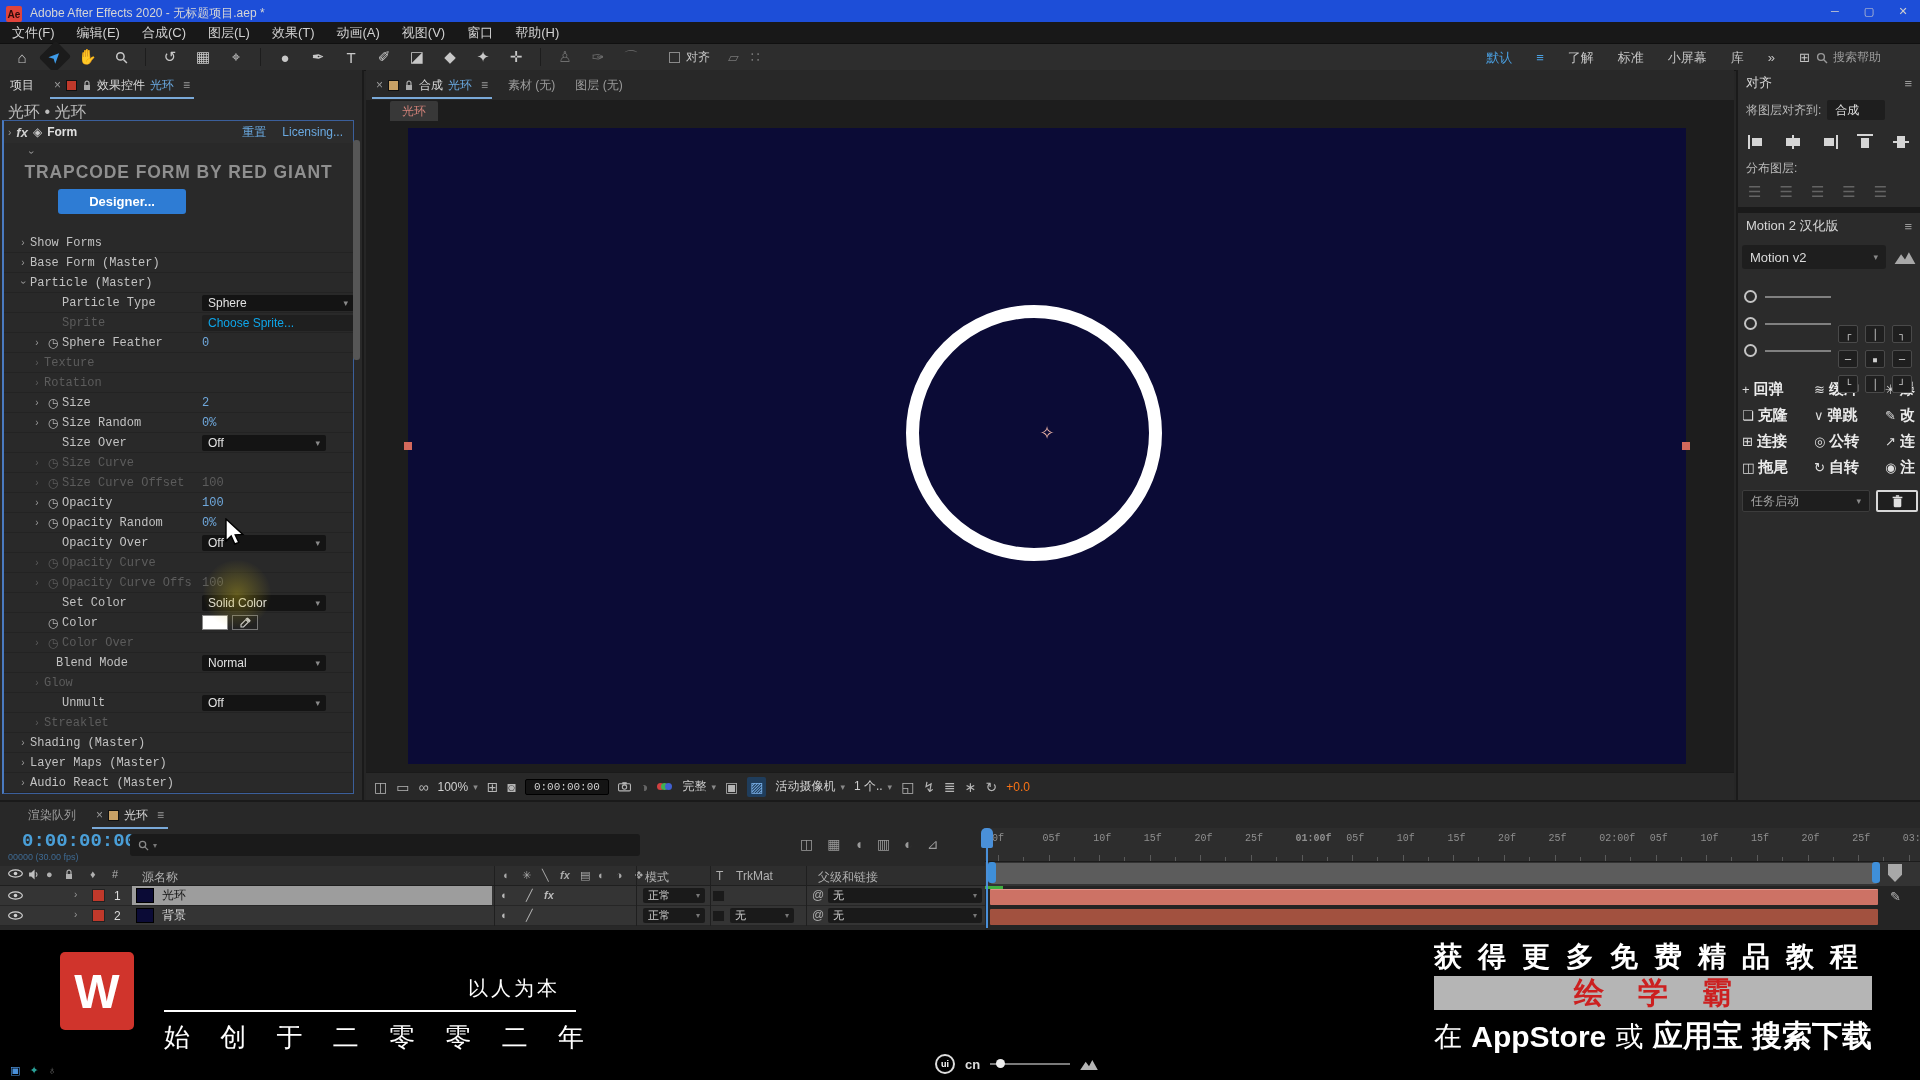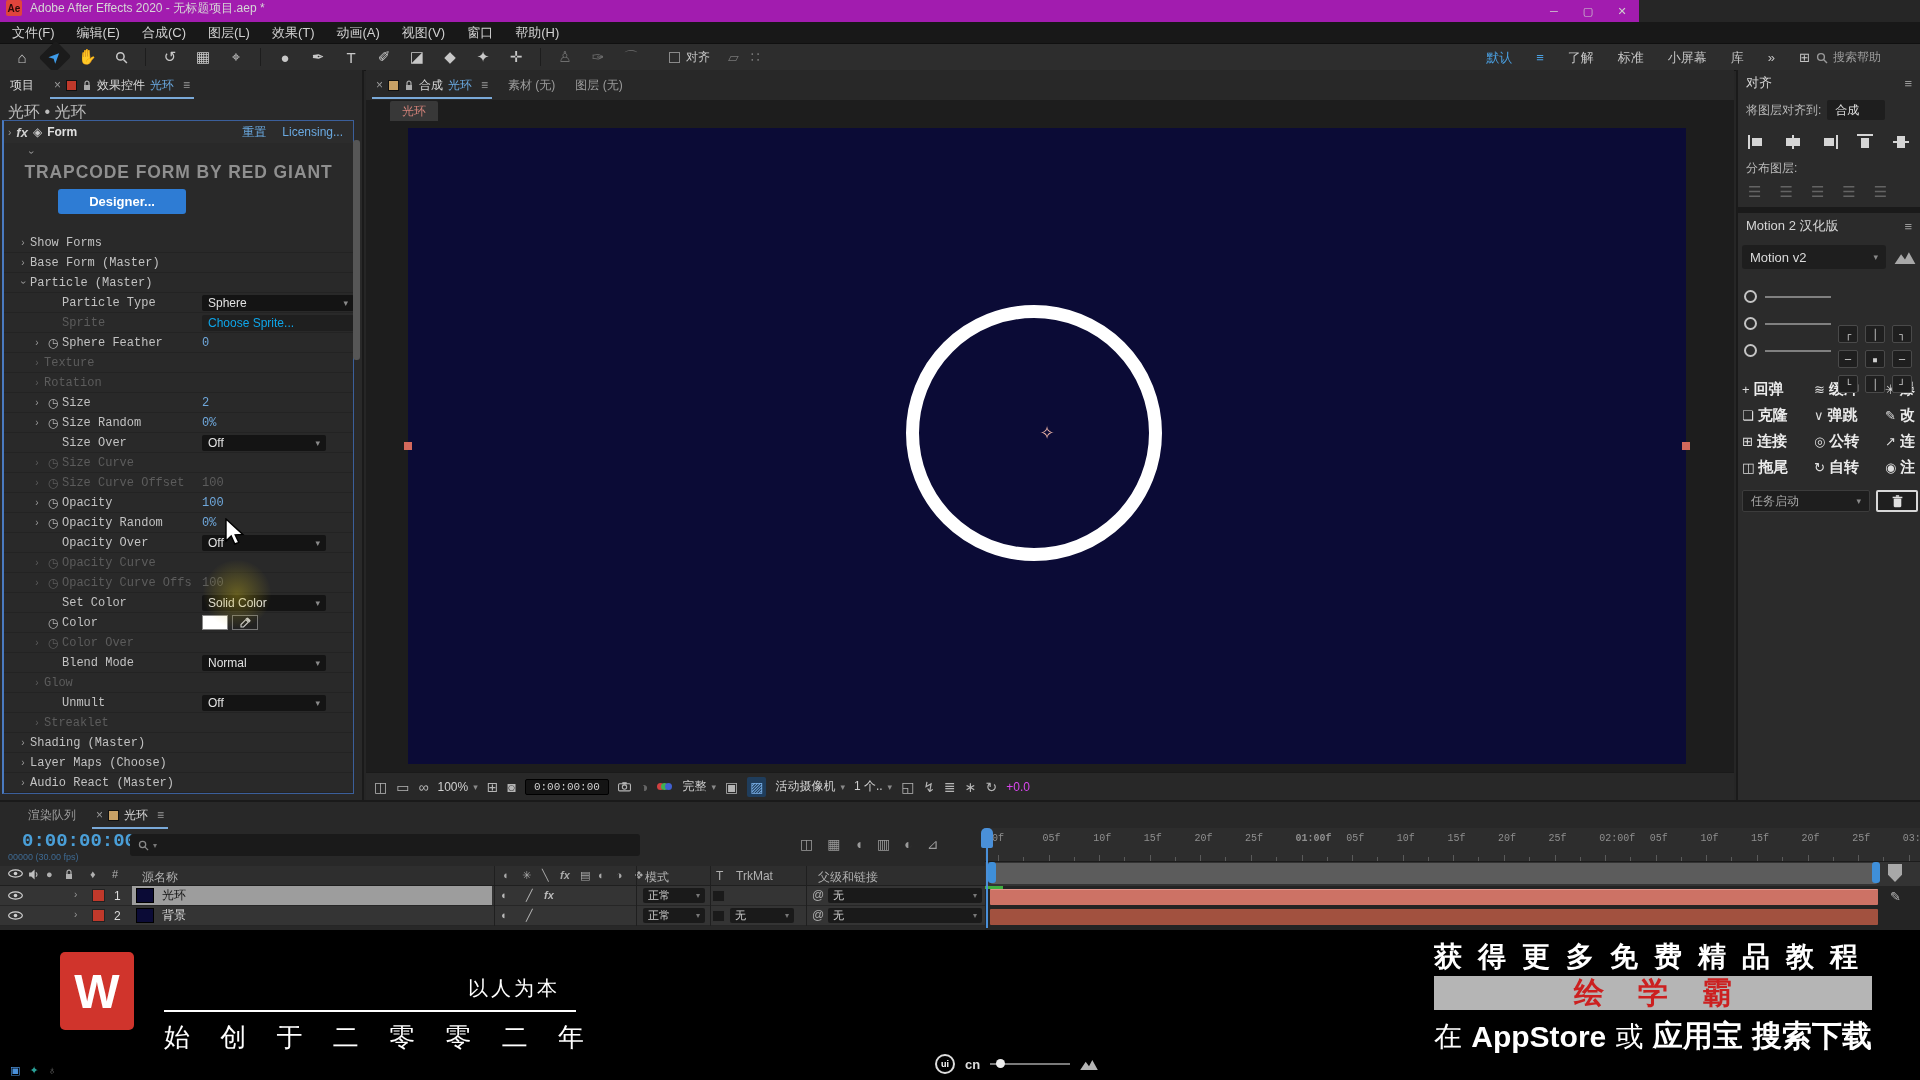--- a/index.html
+++ b/index.html
@@ -1,21 +1,21 @@
 <!DOCTYPE html>
 <html><head>
 <meta charset="utf-8">
 <style>
 *{margin:0;padding:0;box-sizing:border-box;font-family:"Liberation Sans","DejaVu Sans",sans-serif}
 html,body{width:1920px;height:1080px;overflow:hidden;background:#262626;color:#c8c8c8}
 #root{position:absolute;inset:0;width:1920px;height:1080px;background:#262626;overflow:hidden}
 .icon{display:inline-flex;align-items:center;justify-content:center;font-size:15px;color:#c0c0c0;line-height:1}
 .icon svg{display:block}
 
-#titlebar{position:absolute;left:0;top:0;width:1639px;height:22px;background:#a21caf;display:flex;align-items:flex-start}
+#titlebar{position:absolute;left:0;top:0;width:1920px;height:22px;background:#1d4ed8;display:flex;align-items:flex-end}
 #ae-badge{width:16px;height:16px;margin:0 8px 0 6px;background:#e0443c;color:#2d0a08;font-weight:bold;font-size:10px;display:flex;align-items:center;justify-content:center;border-radius:2px}
 #win-title{font-size:12px;color:#d6d6d6}
 #win-controls{position:absolute;right:0;top:0;height:22px;display:flex}
 #win-controls .wbtn{width:34px;height:22px;display:flex;align-items:center;justify-content:center;color:#cfcfcf;font-size:11px}
 
 #menubar{position:absolute;left:0;top:22px;width:1920px;height:22px;background:#181818;display:flex;align-items:center;gap:22px;padding-left:12px;border-bottom:1px solid #101010}
 .menu-item{font-size:13px;color:#d2d2d2}
 
 #toolbar{position:absolute;left:0;top:44px;width:1920px;height:27px;background:#2d2d2d;border-bottom:1px solid #161616;display:flex;align-items:center}
 #tools{display:flex;align-items:center;gap:9px;padding-left:10px}
@@ -81,21 +81,21 @@
 #ring{position:absolute;left:498px;top:177px;width:256px;height:256px;border:13px solid #ffffff;border-radius:50%}
 #anchor-star{position:absolute;left:625px;top:291px;width:28px;height:28px;display:flex;align-items:center;justify-content:center;color:#efb6a8;font-size:18px}
 .handle{position:absolute;width:8px;height:8px;background:#d4695c}
 #vbar{position:absolute;left:0;bottom:0;width:100%;height:28px;background:#282828;display:flex;align-items:center;gap:9px;padding-left:8px;border-top:1px solid #1a1a1a}
 #vbar .vi{color:#b5b5b5;font-size:14px;display:flex;align-items:center}
 #vbar .vi.dim{color:#666}
 #vbar .vi.active{background:#1f3d5c;color:#7ab0e8;border-radius:2px;padding:2px 3px}
 #vbar .vdd{display:flex;align-items:center;gap:5px;font-size:12px;color:#cfcfcf}
 #vbar .vdd .cv{font-size:9px;color:#8a8a8a}
 #vbar .vtc{background:#141414;border:1px solid #000;color:#d0d0d0;font-family:"Liberation Mono","DejaVu Sans Mono",monospace;font-size:11px;padding:1px 8px;border-radius:2px}
-#vbar .vtext{font-size:12px;color:#d946ef}
+#vbar .vtext{font-size:12px;color:#f97316}
 .rgbdots{width:16px;height:10px;position:relative}
 .rgbdots i{position:absolute;width:7px;height:7px;border-radius:50%}
 
 #right-col{position:absolute;left:1736px;top:70px;width:184px;height:730px;background:#2b2b2b;border-left:2px solid #1a1a1a}
 .rhead{height:26px;display:flex;align-items:center;justify-content:space-between;padding:0 8px;font-size:13px;color:#d6d6d6}
 .rhead .pmenu{color:#9a9a9a}
 #align-row-label{display:flex;align-items:center;gap:6px;padding:4px 8px;font-size:12px;color:#b8b8b8}
 #align-to-dd{background:#1e1e1e;border-radius:2px;height:20px;display:flex;align-items:center;padding:0 8px;font-size:12px;color:#e0e0e0;min-width:58px}
 #align-icons{display:flex;gap:18px;padding:10px 10px 4px 10px}
 .al{position:relative;width:18px;height:16px;display:inline-block}
@@ -464,21 +464,21 @@
                 </svg>
               </div>
             </div>
           </div>
           <div class="prow dim" style="padding-left: 26px;">
             <span class="tw">›</span>
             <span class="sww">◷</span>
             <span class="lbl">Color Over</span>
             <div class="ctrl"></div>
           </div>
-          <div class="prow" style="padding-left: 26px;">
+          <div class="prow" style="padding-left: 20px;">
             <span class="tw"></span>
             <span class="spacer" style="width: 18px;"></span>
             <span class="lbl">Blend Mode</span>
             <div class="ctrl">
               <div class="dd">
                 <span>Normal</span>
                 <span class="cv">▾</span>
               </div>
             </div>
           </div>
@@ -503,21 +503,21 @@
             <span class="lbl">Streaklet</span>
             <div class="ctrl"></div>
           </div>
           <div class="prow" style="padding-left: 12px;">
             <span class="tw">›</span>
             <span class="lbl">Shading (Master)</span>
             <div class="ctrl"></div>
           </div>
           <div class="prow" style="padding-left: 12px;">
             <span class="tw">›</span>
-            <span class="lbl">Layer Maps (Choose)</span>
+            <span class="lbl">Layer Maps (Master)</span>
             <div class="ctrl"></div>
           </div>
           <div class="prow" style="padding-left: 12px;">
             <span class="tw">›</span>
             <span class="lbl">Audio React (Master)</span>
             <div class="ctrl"></div>
           </div>
         </div>
   </div>
   <div id="fx-scroll"></div>

